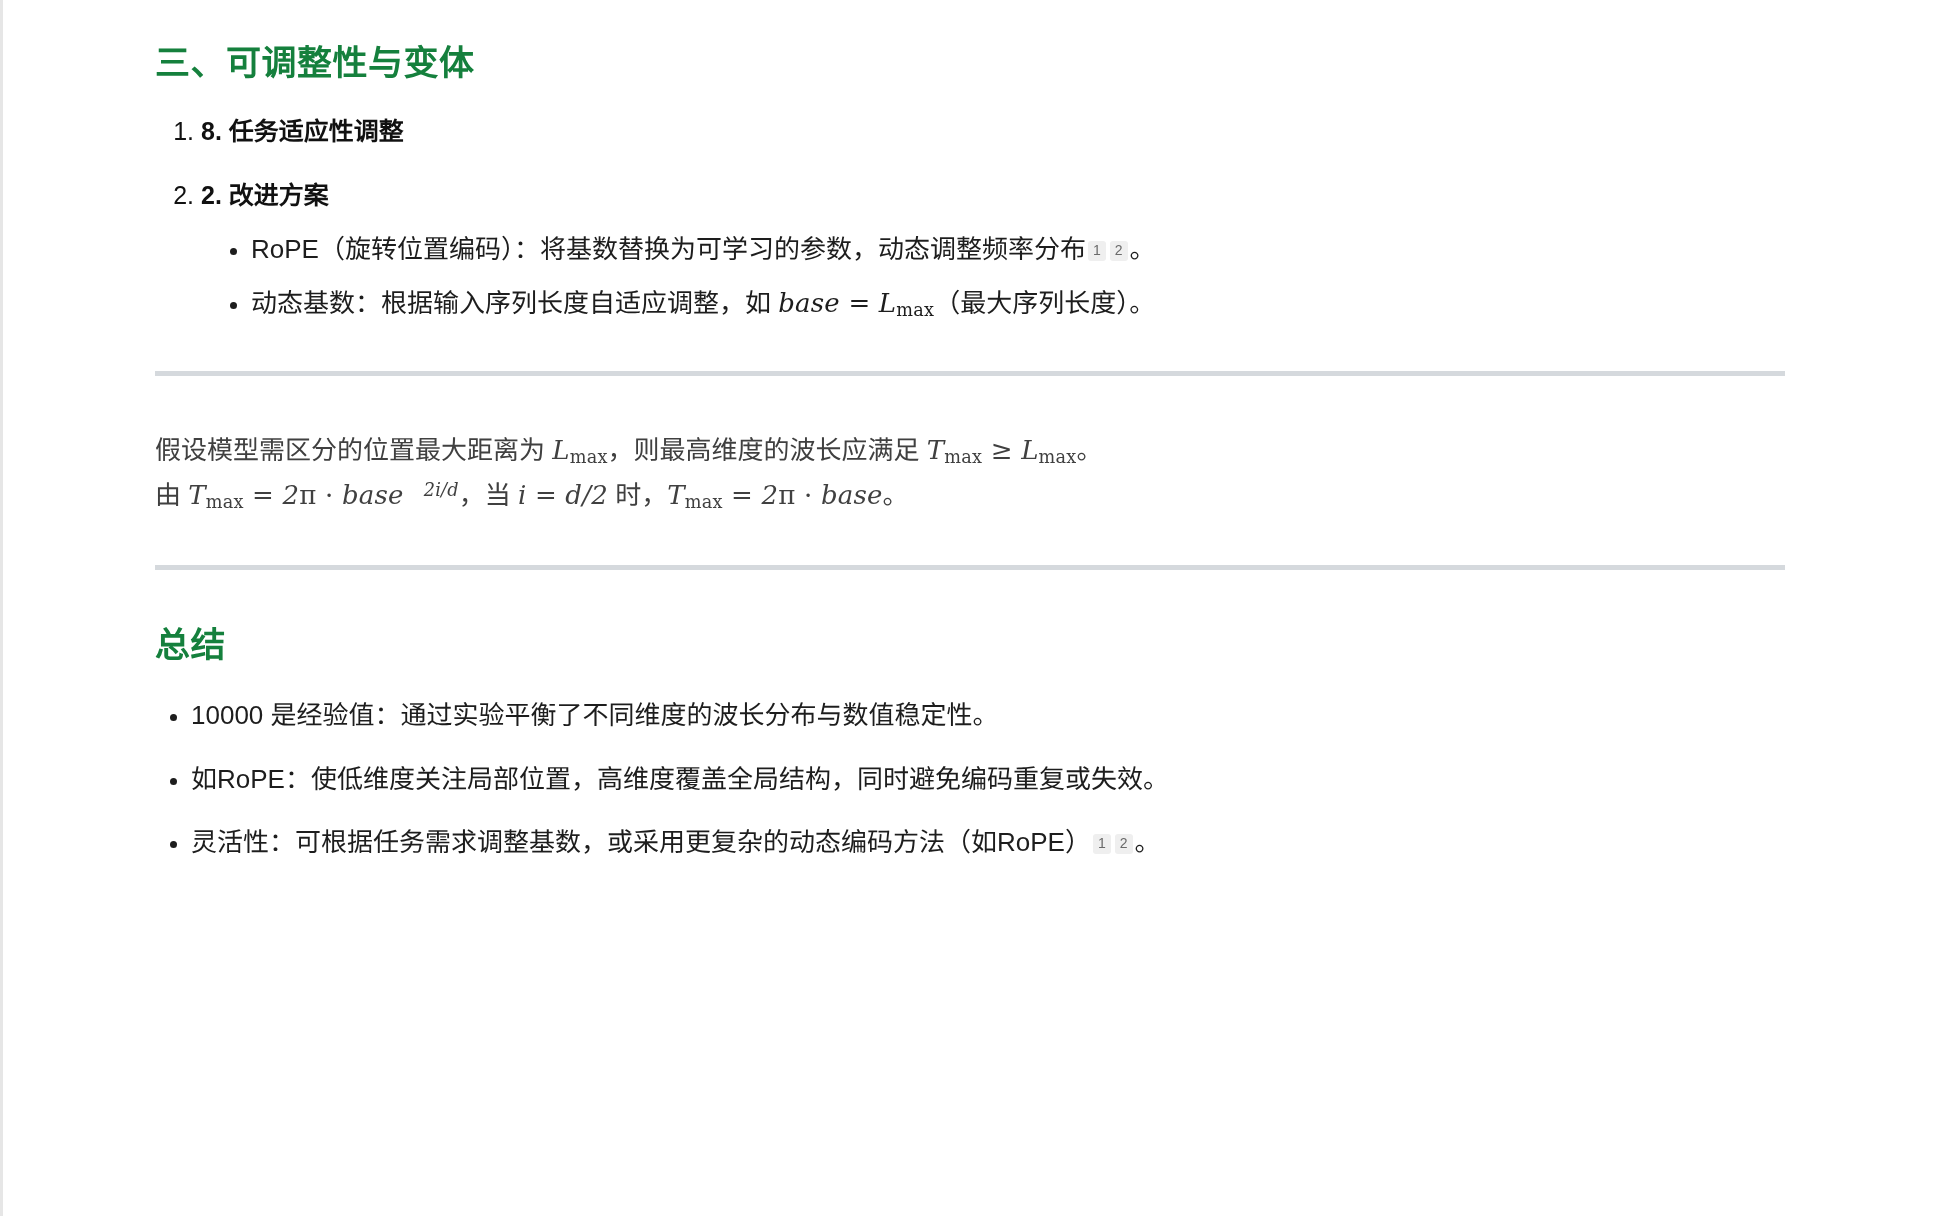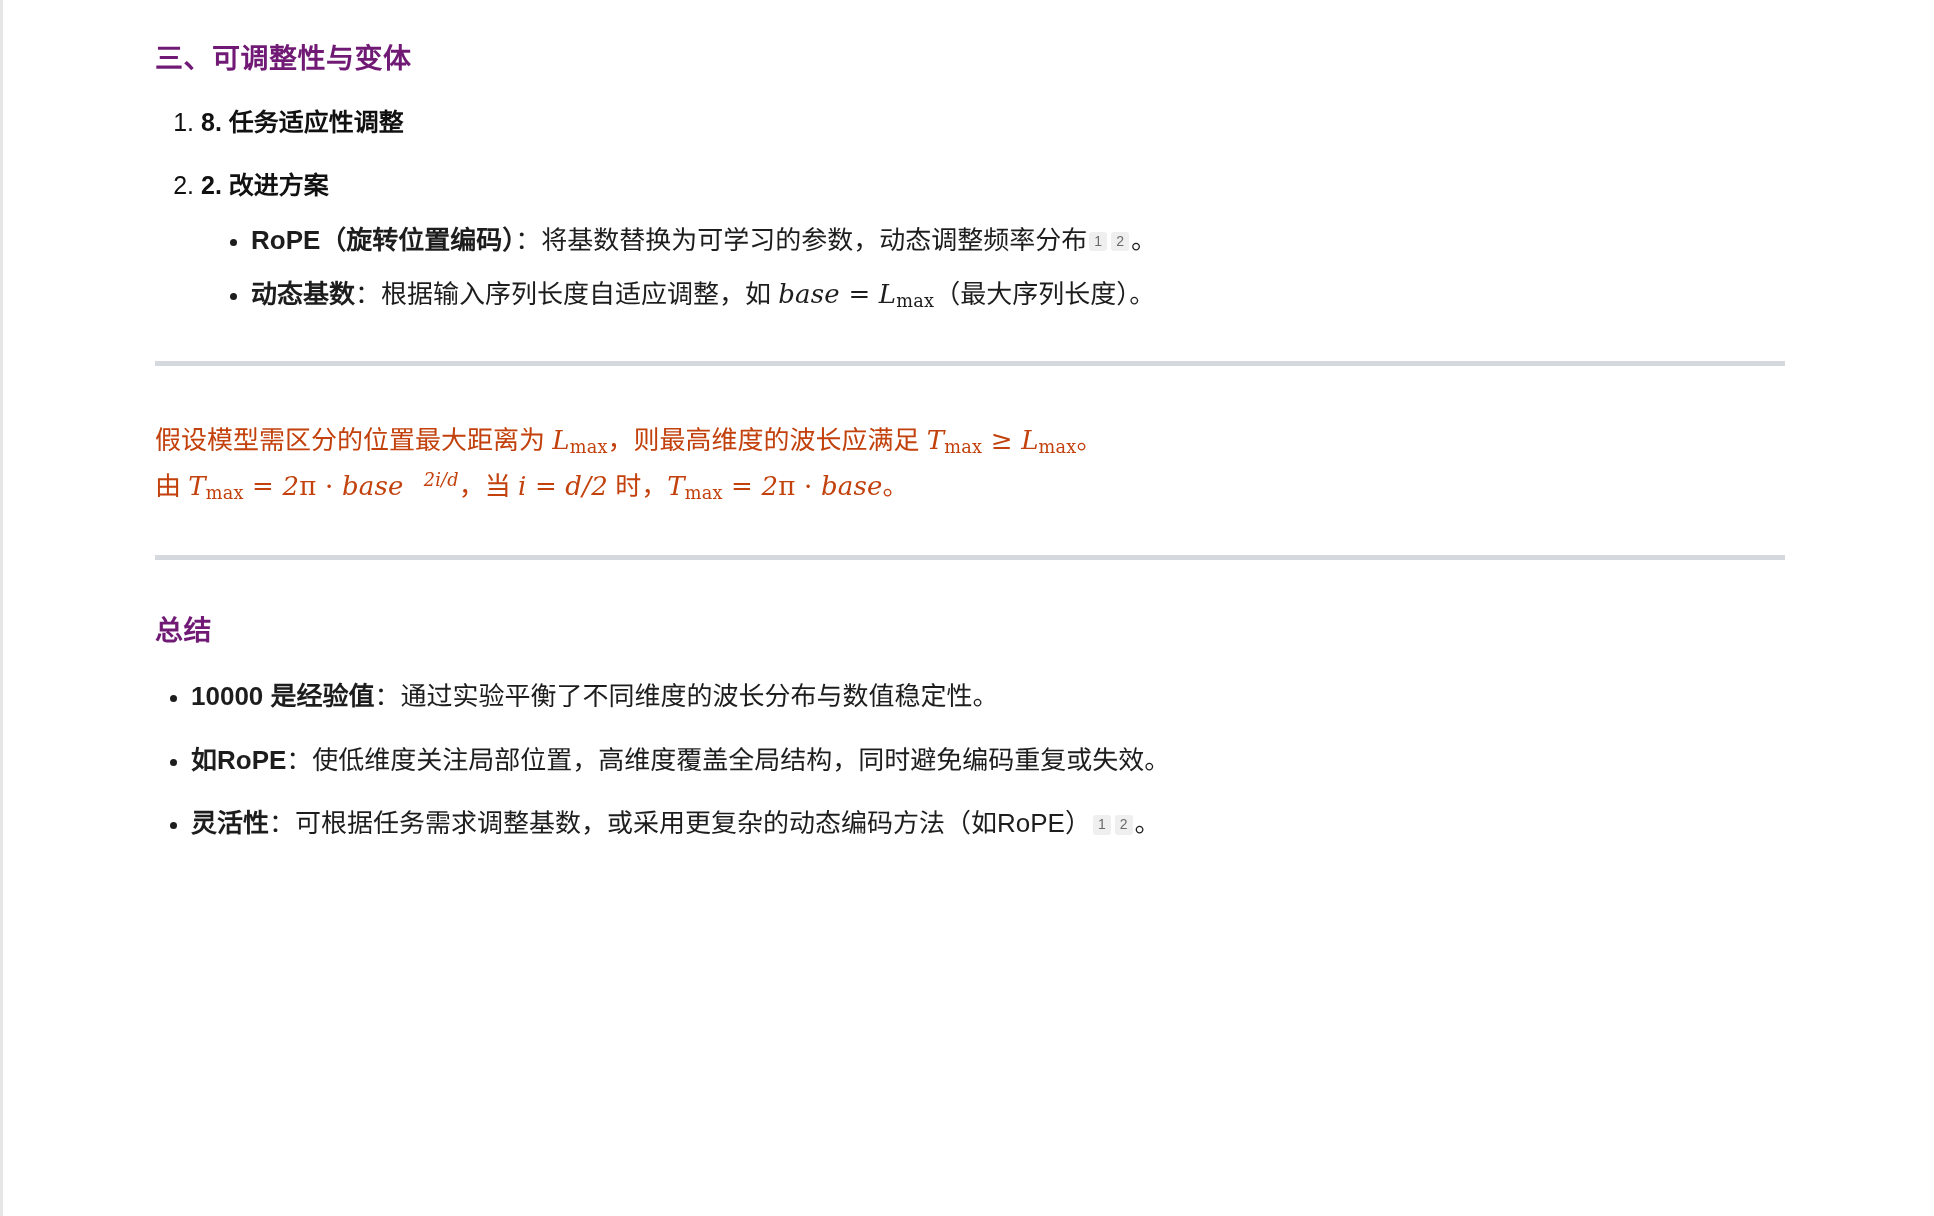--- a/index.html
+++ b/index.html
@@ -23,25 +23,25 @@
   .edge-left {
     position: absolute;
     left: 0;
     top: 0;
     width: 3px;
     height: 1216px;
     background: #e6e6e6;
   }
 
   h2.section-title {
-    font-size: 28px;
+    font-size: 35px;
     font-weight: bold;
     letter-spacing: 0.5px;
     margin: 18px 0 26px 0;
-    color: #701a75;
+    color: #15803d;
     line-height: 1.35;
     font-family: Liberation Serif, serif;
   }
 
   ol.num-list {
     list-style: decimal;
     margin: 0 0 0 0;
     padding-left: 46px;
   }
   ol.num-list > li {
@@ -65,21 +65,21 @@
     font-weight: normal;
     color: #1d1d1d;
     line-height: 1.62;
     margin: 0 0 12px 0;
   }
   ul.bullets > li::marker {
     font-size: 24px;
   }
 
   .bold {
-    font-weight: bold;
+    font-weight: normal;
     margin-top: 30px;
   }
 
   .math {
     font-family: "DejaVu Serif", "Liberation Serif", serif;
     font-style: italic;
     font-size: 26px;
     letter-spacing: 0.2px;
   }
   .math .up {
@@ -117,21 +117,21 @@
     border: 0;
     height: 5px;
     background: #d5d9dd;
     margin: 46px 0 52px 0;
     width: 1630px;
   }
 
   .para {
     font-size: 26px;
     line-height: 1.75;
-    color: #c2410c;
+    color: #404040;
     margin: 0;
   }
   .para .line {
     display: block;
   }
 
   ul.summary {
     list-style: disc;
     margin: 18px 0 0 0;
     padding-left: 36px;

